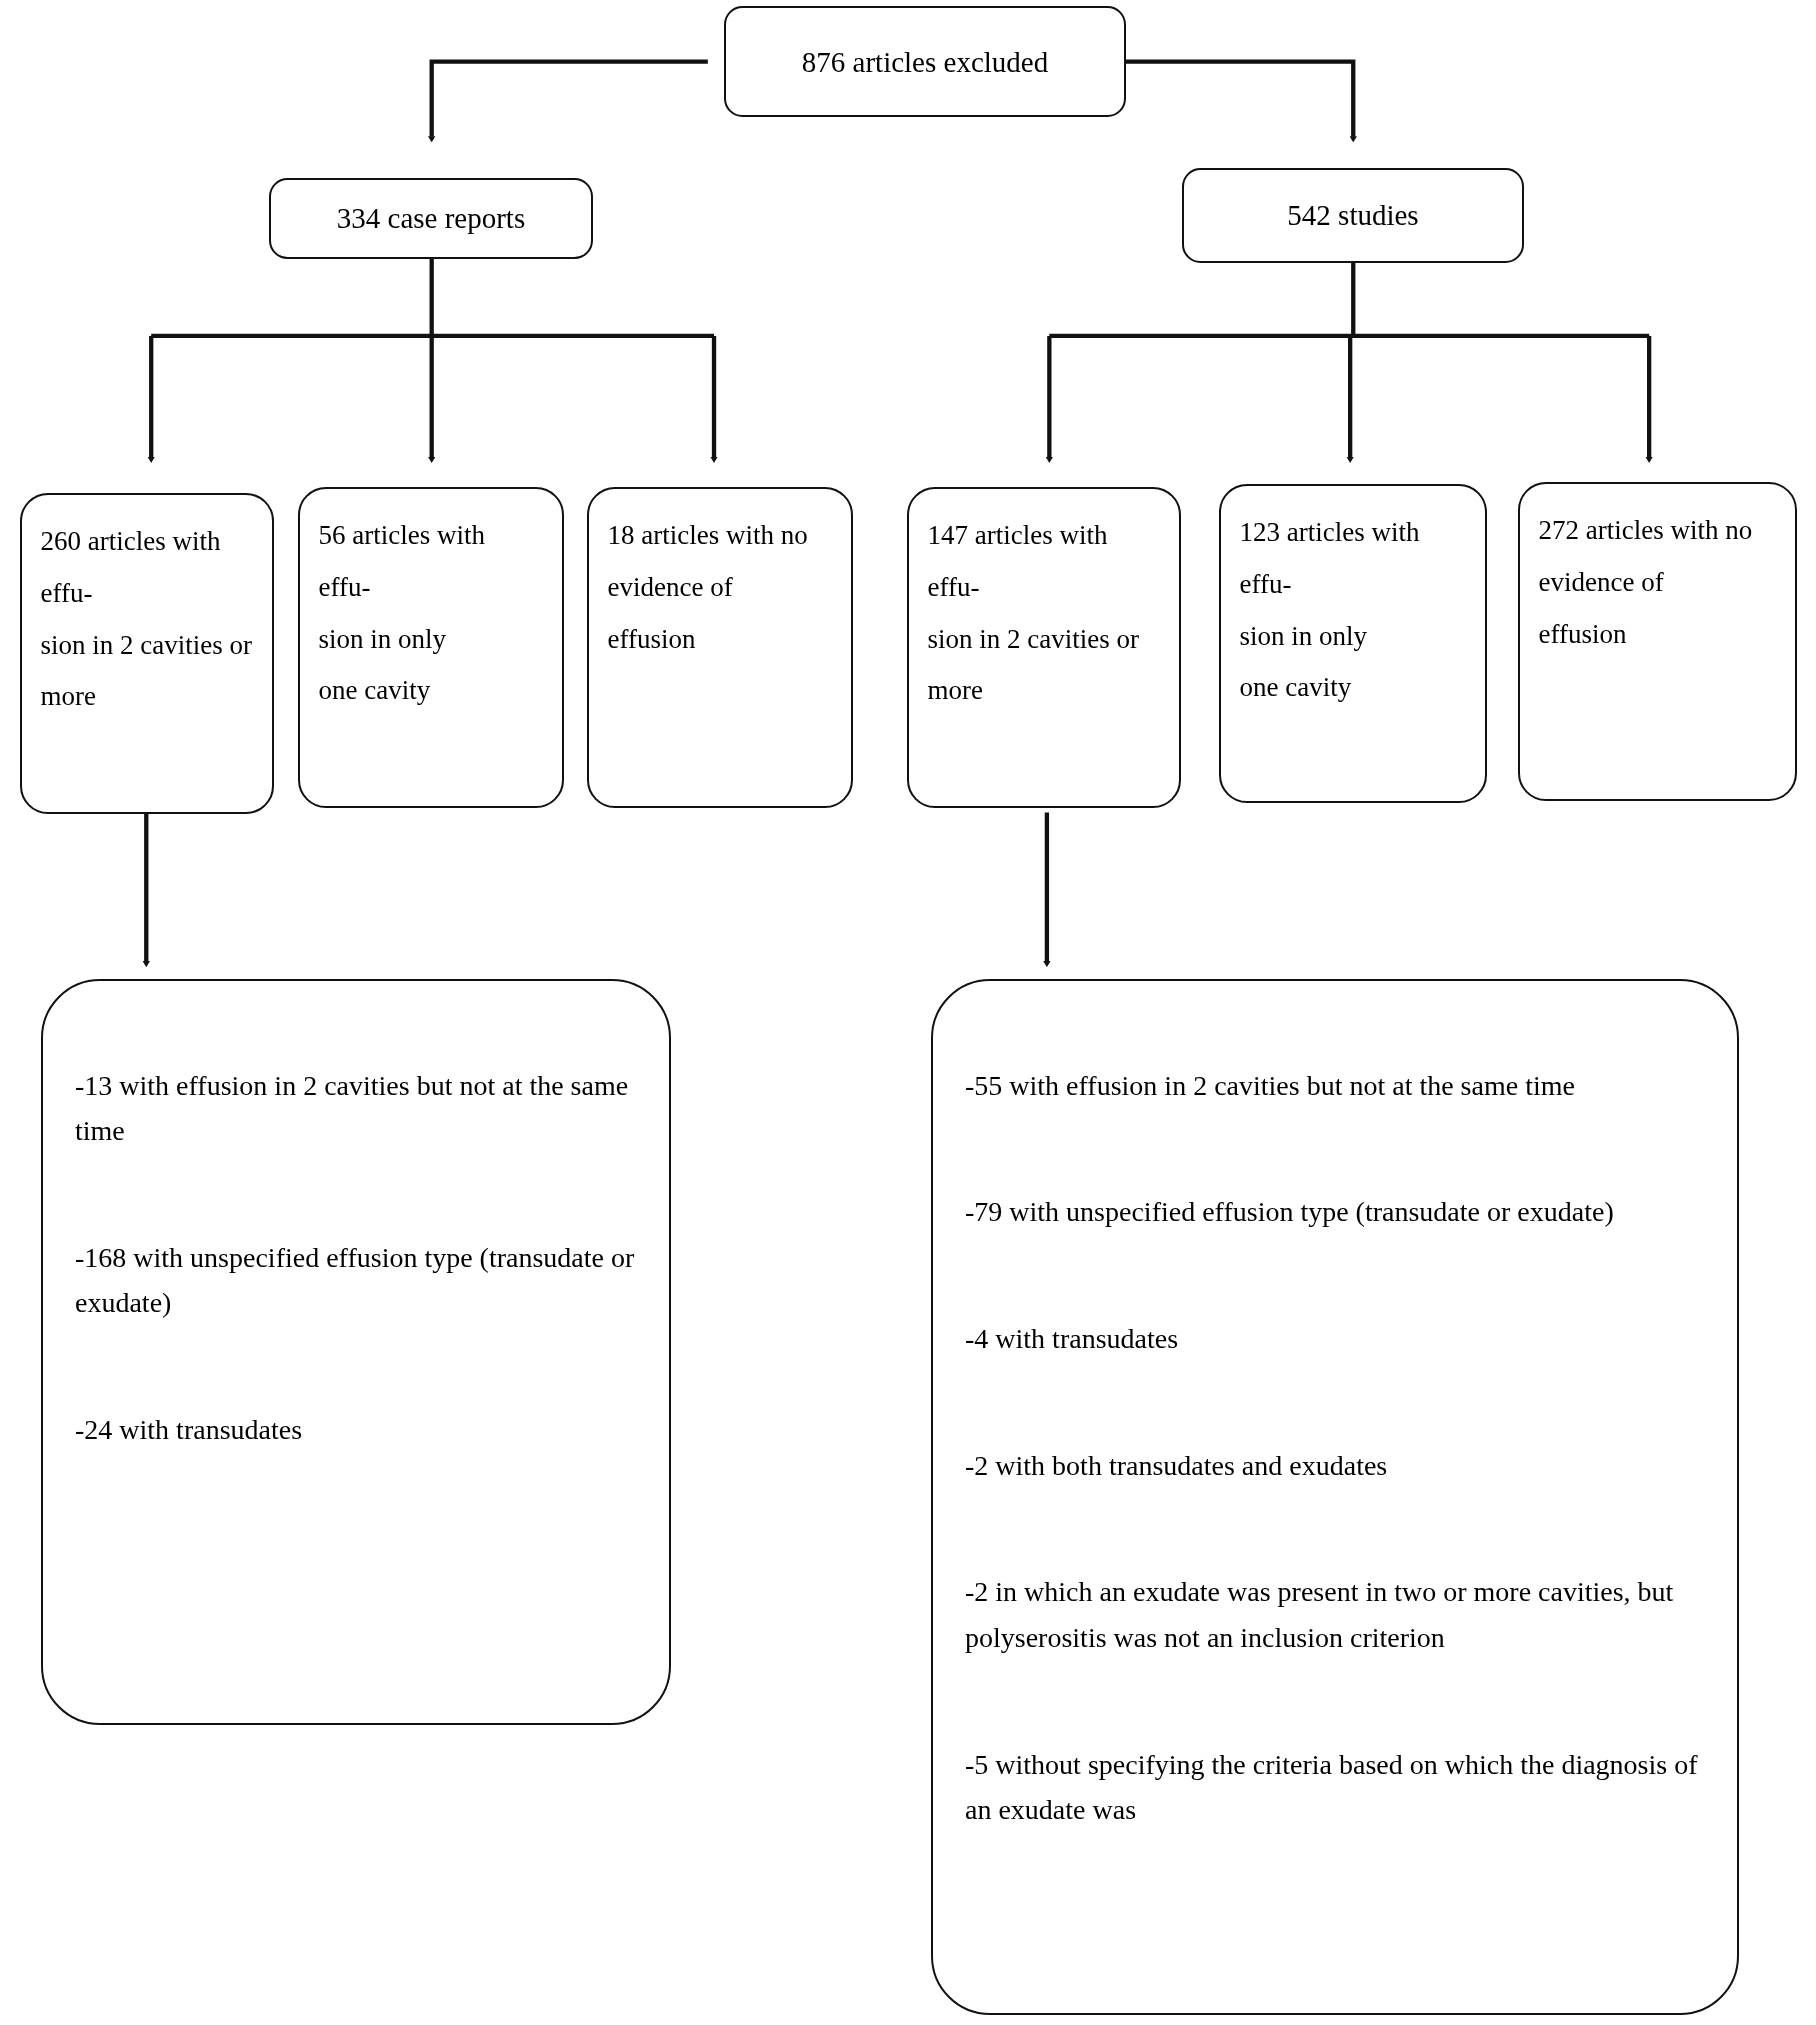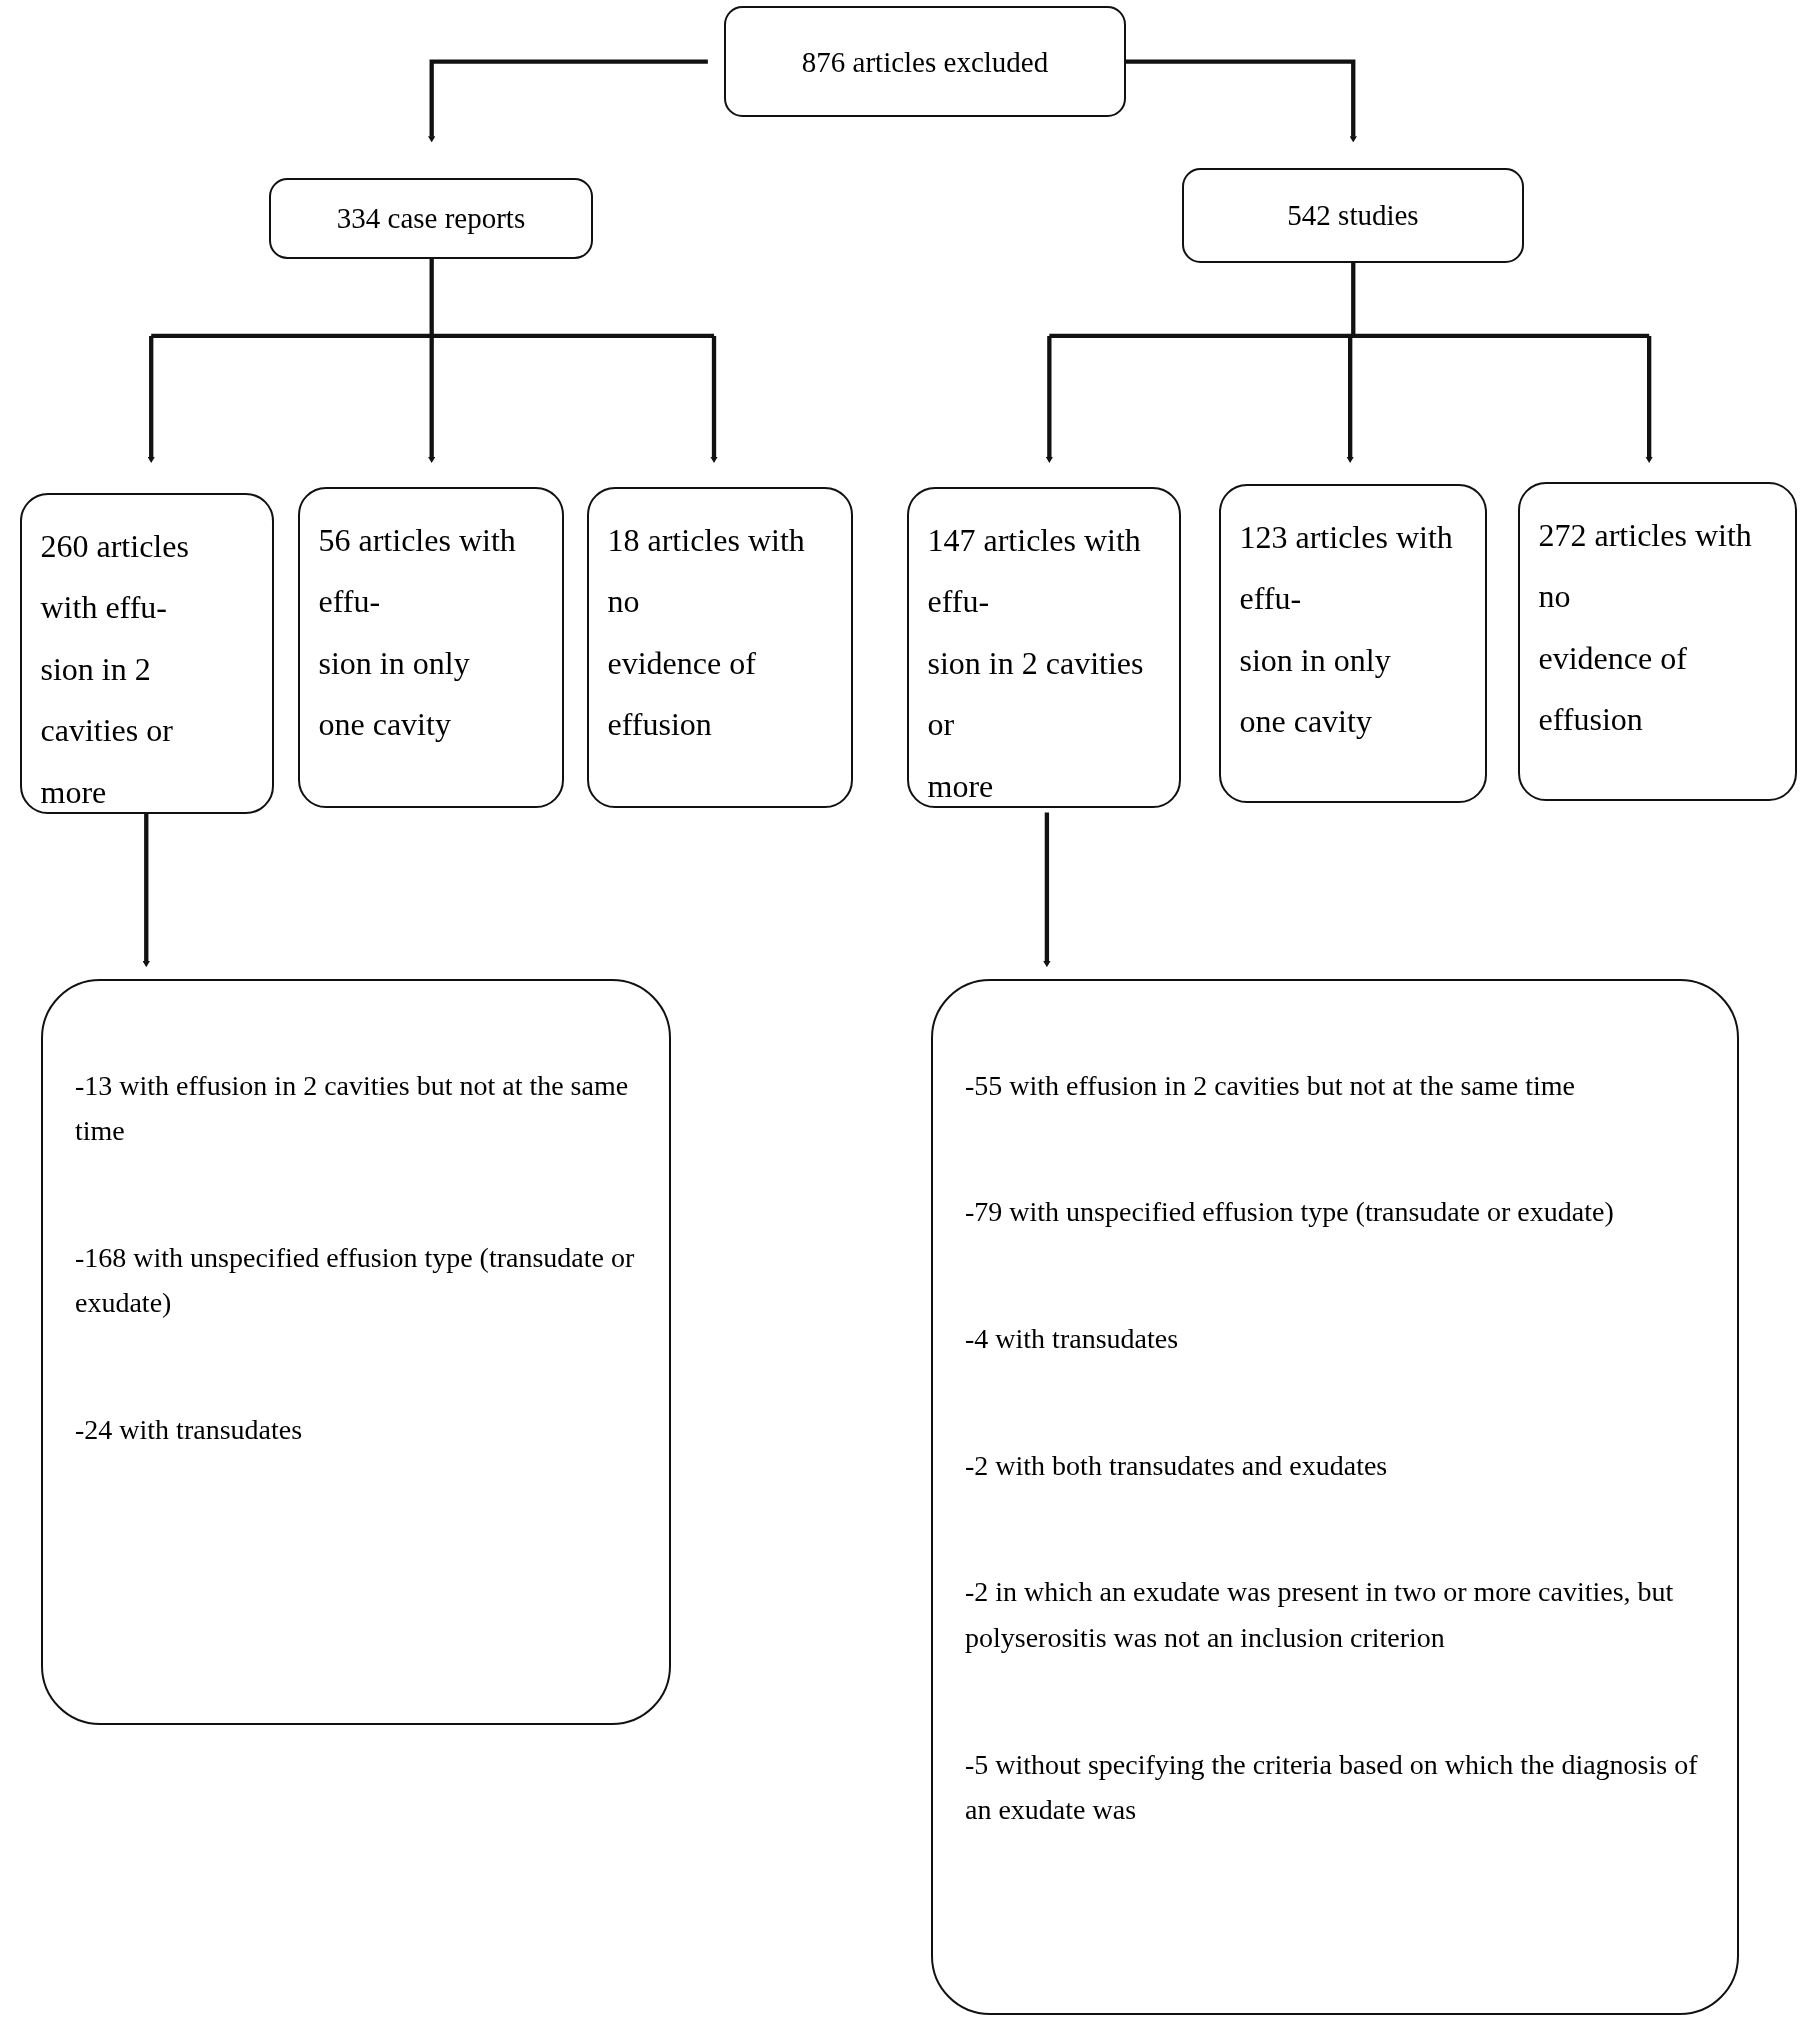--- a/index.html
+++ b/index.html
@@ -48,21 +48,21 @@
   
   .pill {
     border-radius: 18.5px;
     font-size: 29px;
     line-height: 1.25;
     padding: 6.2px 11px;
   }
   
   .cell {
     border-radius: 28px;
-    font-size: 32px;
+    font-size: 27px;
     line-height: 1.92;
     padding: 16px 18.5px;
     align-items: flex-start;
   }
   .cell .node-text { padding-top: 5px; }
   
   .detail {
     border-radius: 59px;
     font-size: 28px;
     line-height: 1.62;

